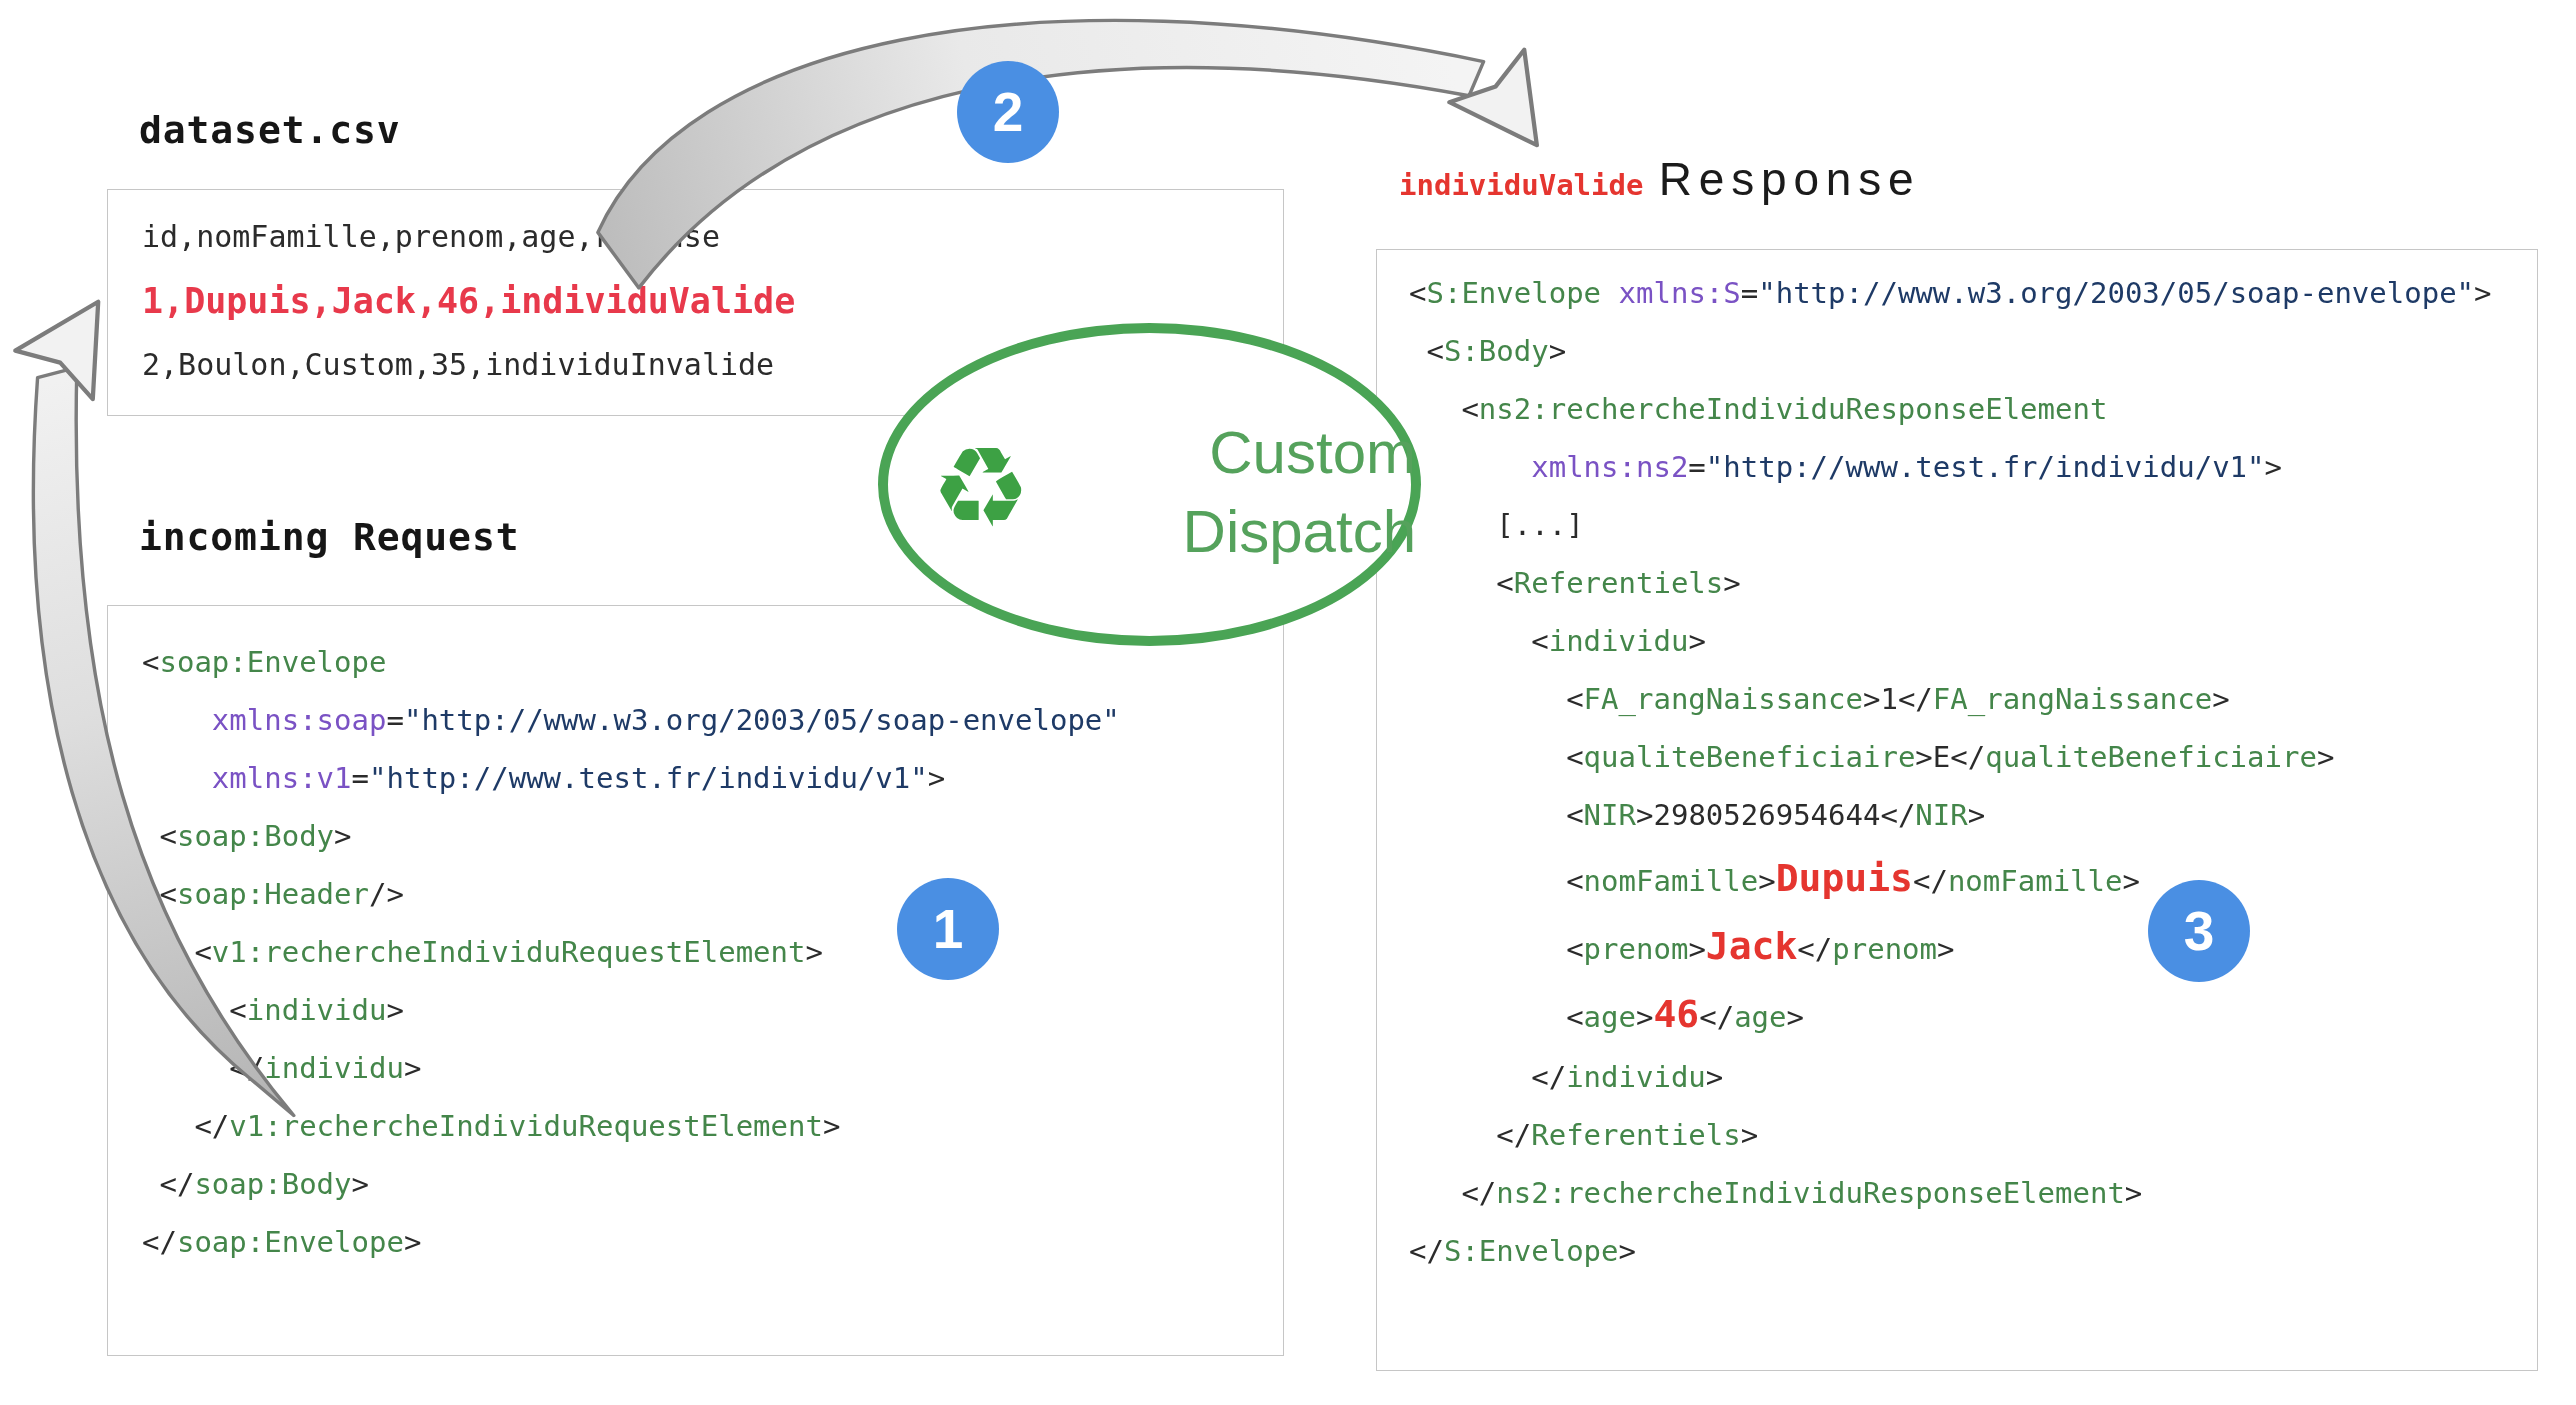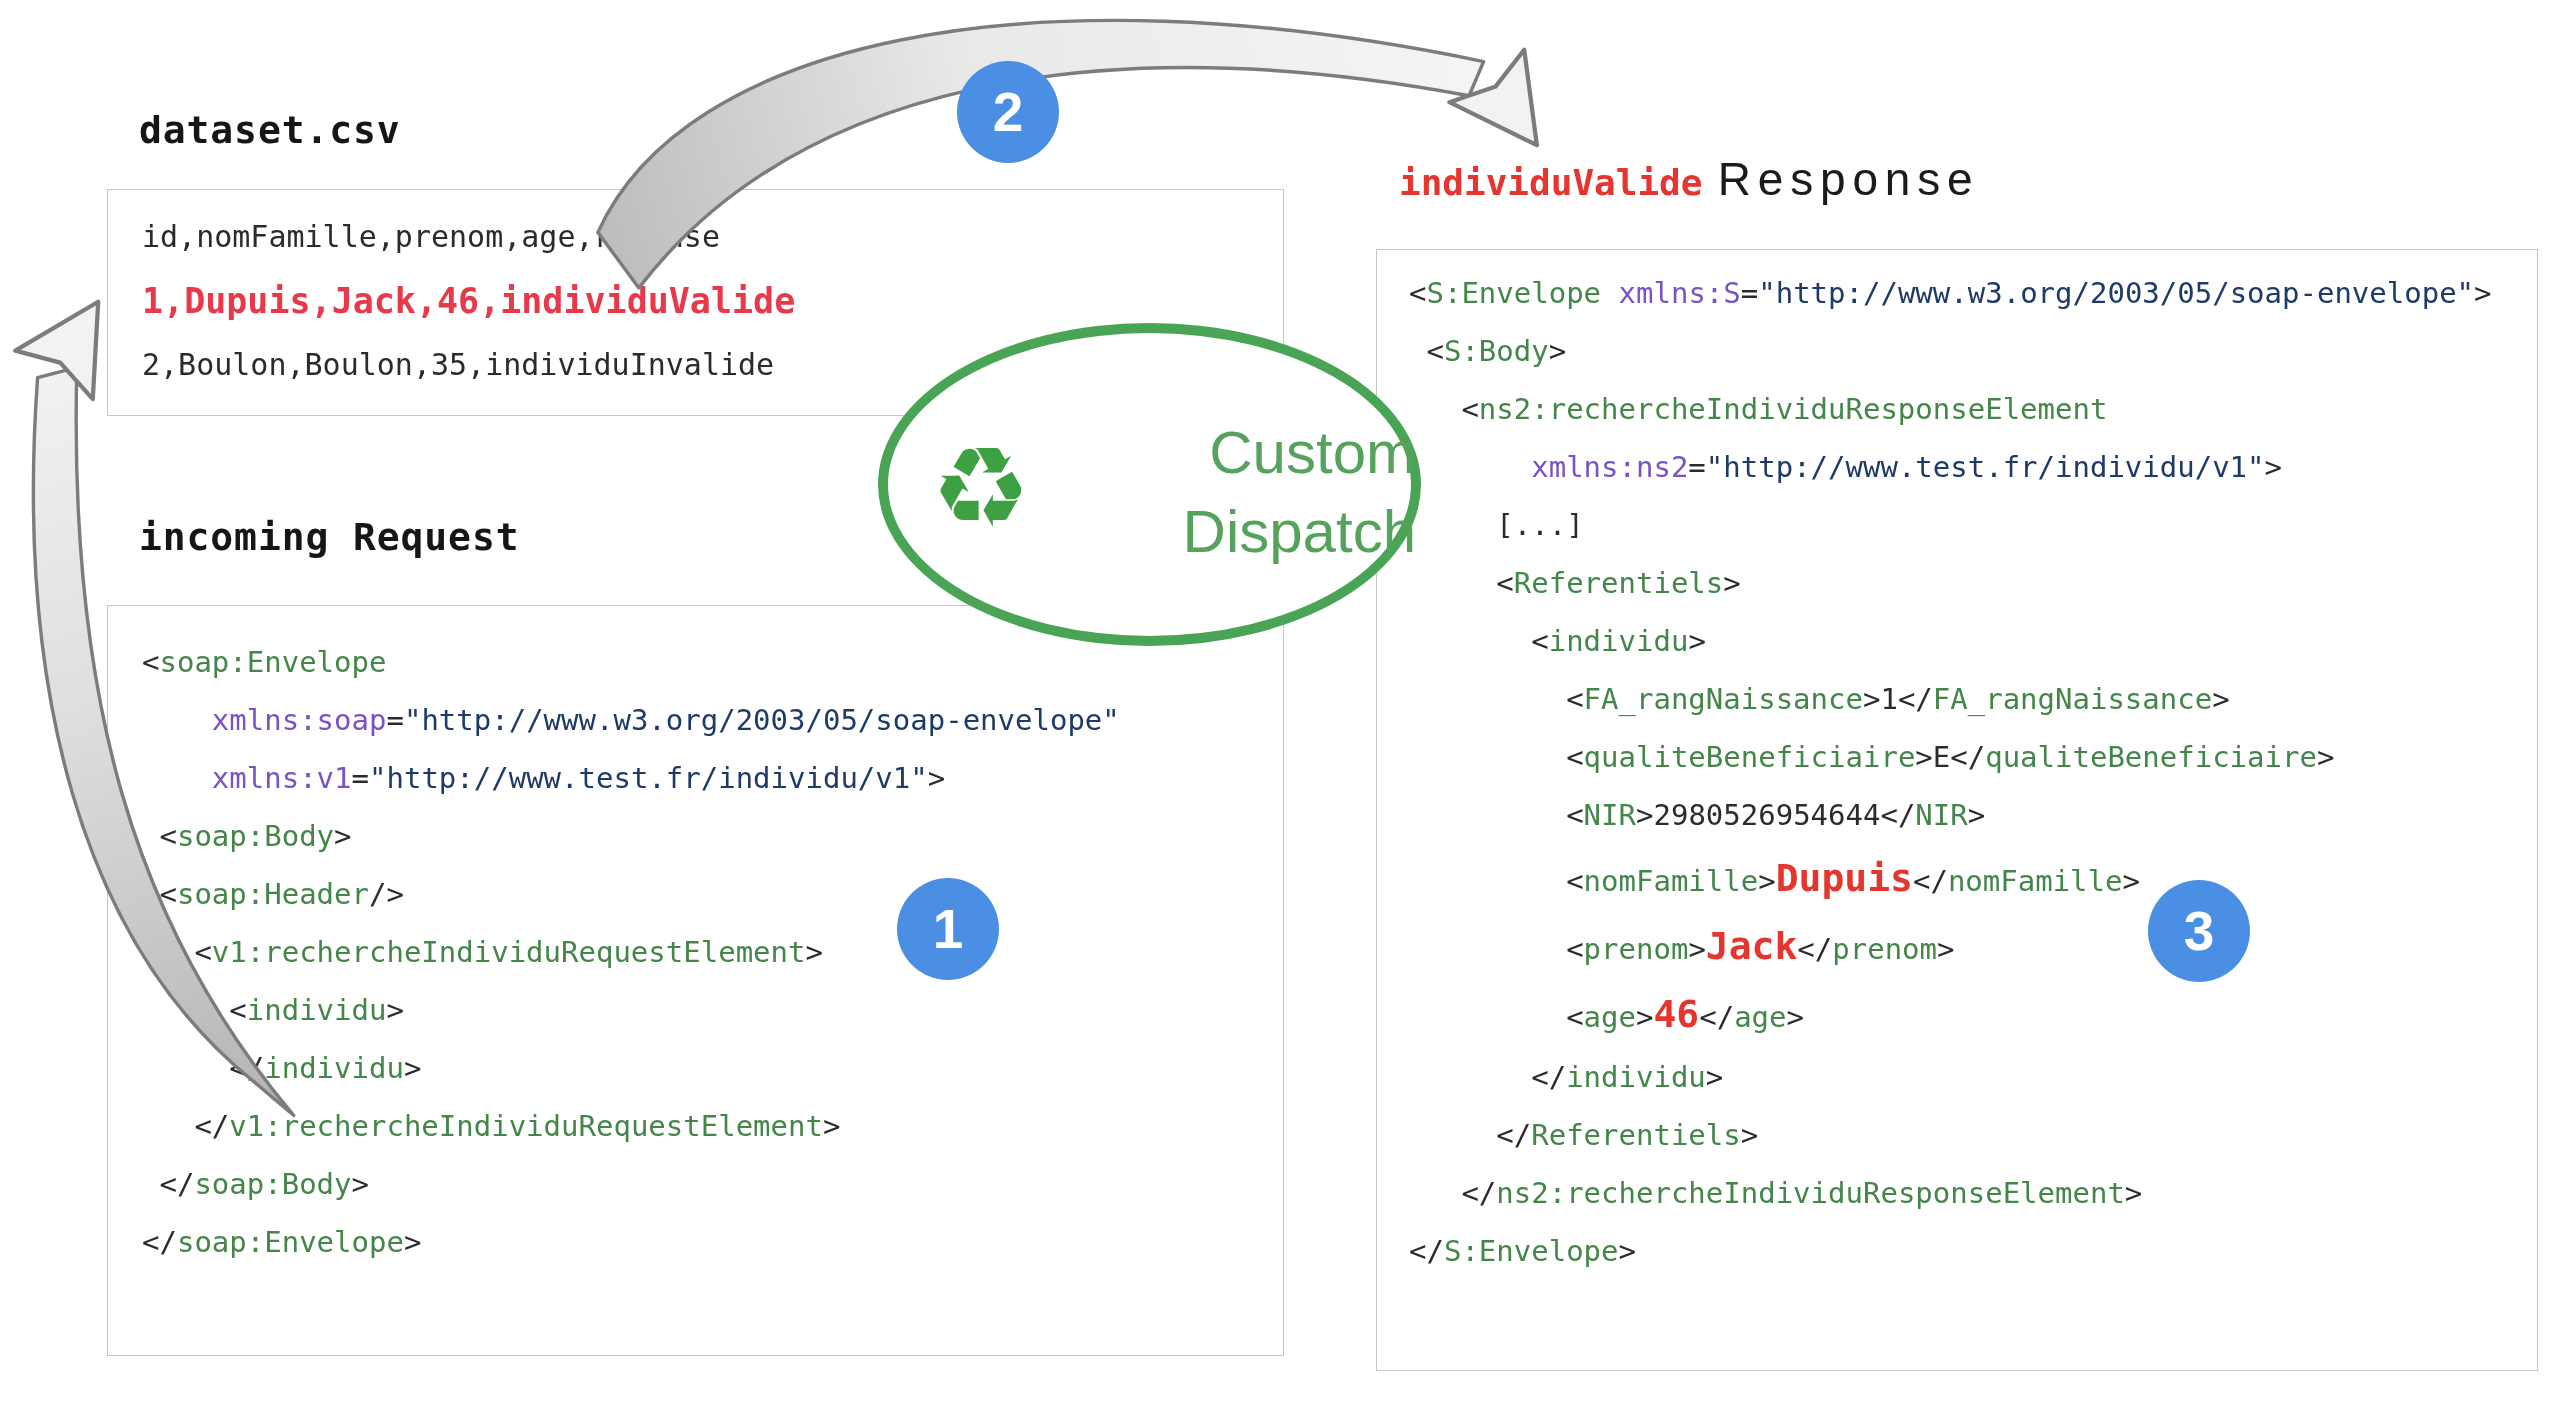--- a/index.html
+++ b/index.html
@@ -8,21 +8,21 @@
     font-family:"Liberation Sans",sans-serif;overflow:hidden;
   }
   .mono{font-family:"DejaVu Sans Mono","Liberation Mono",monospace}
 
   
   .title{position:absolute;color:#161616;white-space:nowrap}
   #t-dataset{left:139px;top:108px;font-size:38px;font-weight:600;letter-spacing:0.9px}
   #t-request{left:139px;top:515px;font-size:38px;font-weight:600;letter-spacing:0.9px}
   #t-response{left:1399px;top:152px}
   .resp-red{font-family:"DejaVu Sans Mono","Liberation Mono",monospace;
-            font-size:36px;font-weight:700;color:#e5352f}
+            font-size:29px;font-weight:700;color:#e5352f}
   .resp-rest{font-size:46px;color:#1b1b1b;margin-left:15.4px;letter-spacing:6.8px;font-weight:500}
 
   
   .codebox{
     position:absolute;background:#fff;border:1.7px solid #c6c6c6;
     box-sizing:border-box;z-index:1;
   }
   #box-dataset {left:107px; top:189px; width:1177px; height:227px; padding:15.4px 0 0 34px}
   #box-request {left:107px; top:605px; width:1177px; height:751px; padding:27px 0 0 34px}
   #box-response{left:1376px;top:249px; width:1162px; height:1122px;padding:13.7px 0 0 32px}
@@ -76,21 +76,21 @@
 
 <div class="title mono" id="t-request">incoming Request</div>
 
 <div class="title" id="t-response">
   <span class="resp-red">individuValide</span><span class="resp-rest">Response</span>
 </div>
 
 <div class="codebox" id="box-dataset">
     <div class="cl"><span class="tok-d">id,nomFamille,prenom,age,reponse</span></div>
     <div class="cl"><span class="tok-cr">1,Dupuis,Jack,46,individuValide</span></div>
-    <div class="cl"><span class="tok-d">2,Boulon,Boulon,35,individuInvalide</span></div>
+    <div class="cl"><span class="tok-d">2,Boulon,Custom,35,individuInvalide</span></div>
   </div>
 
 <div class="codebox" id="box-request">
     <div class="cl"><span class="tok-d">&lt;</span><span class="tok-g">soap:Envelope</span></div>
     <div class="cl"><span class="tok-d">    </span><span class="tok-p">xmlns:soap</span><span class="tok-d">=</span><span class="tok-n">"http://www.w3.org/2003/05/soap-envelope"</span></div>
     <div class="cl"><span class="tok-d">    </span><span class="tok-p">xmlns:v1</span><span class="tok-d">=</span><span class="tok-n">"http://www.test.fr/individu/v1"</span><span class="tok-d">&gt;</span></div>
     <div class="cl"><span class="tok-d"> &lt;</span><span class="tok-g">soap:Body</span><span class="tok-d">&gt;</span></div>
     <div class="cl"><span class="tok-d"> &lt;</span><span class="tok-g">soap:Header</span><span class="tok-d">/&gt;</span></div>
     <div class="cl"><span class="tok-d">   &lt;</span><span class="tok-g">v1:rechercheIndividuRequestElement</span><span class="tok-d">&gt;</span></div>
     <div class="cl"><span class="tok-d">     &lt;</span><span class="tok-g">individu</span><span class="tok-d">&gt;</span></div>

